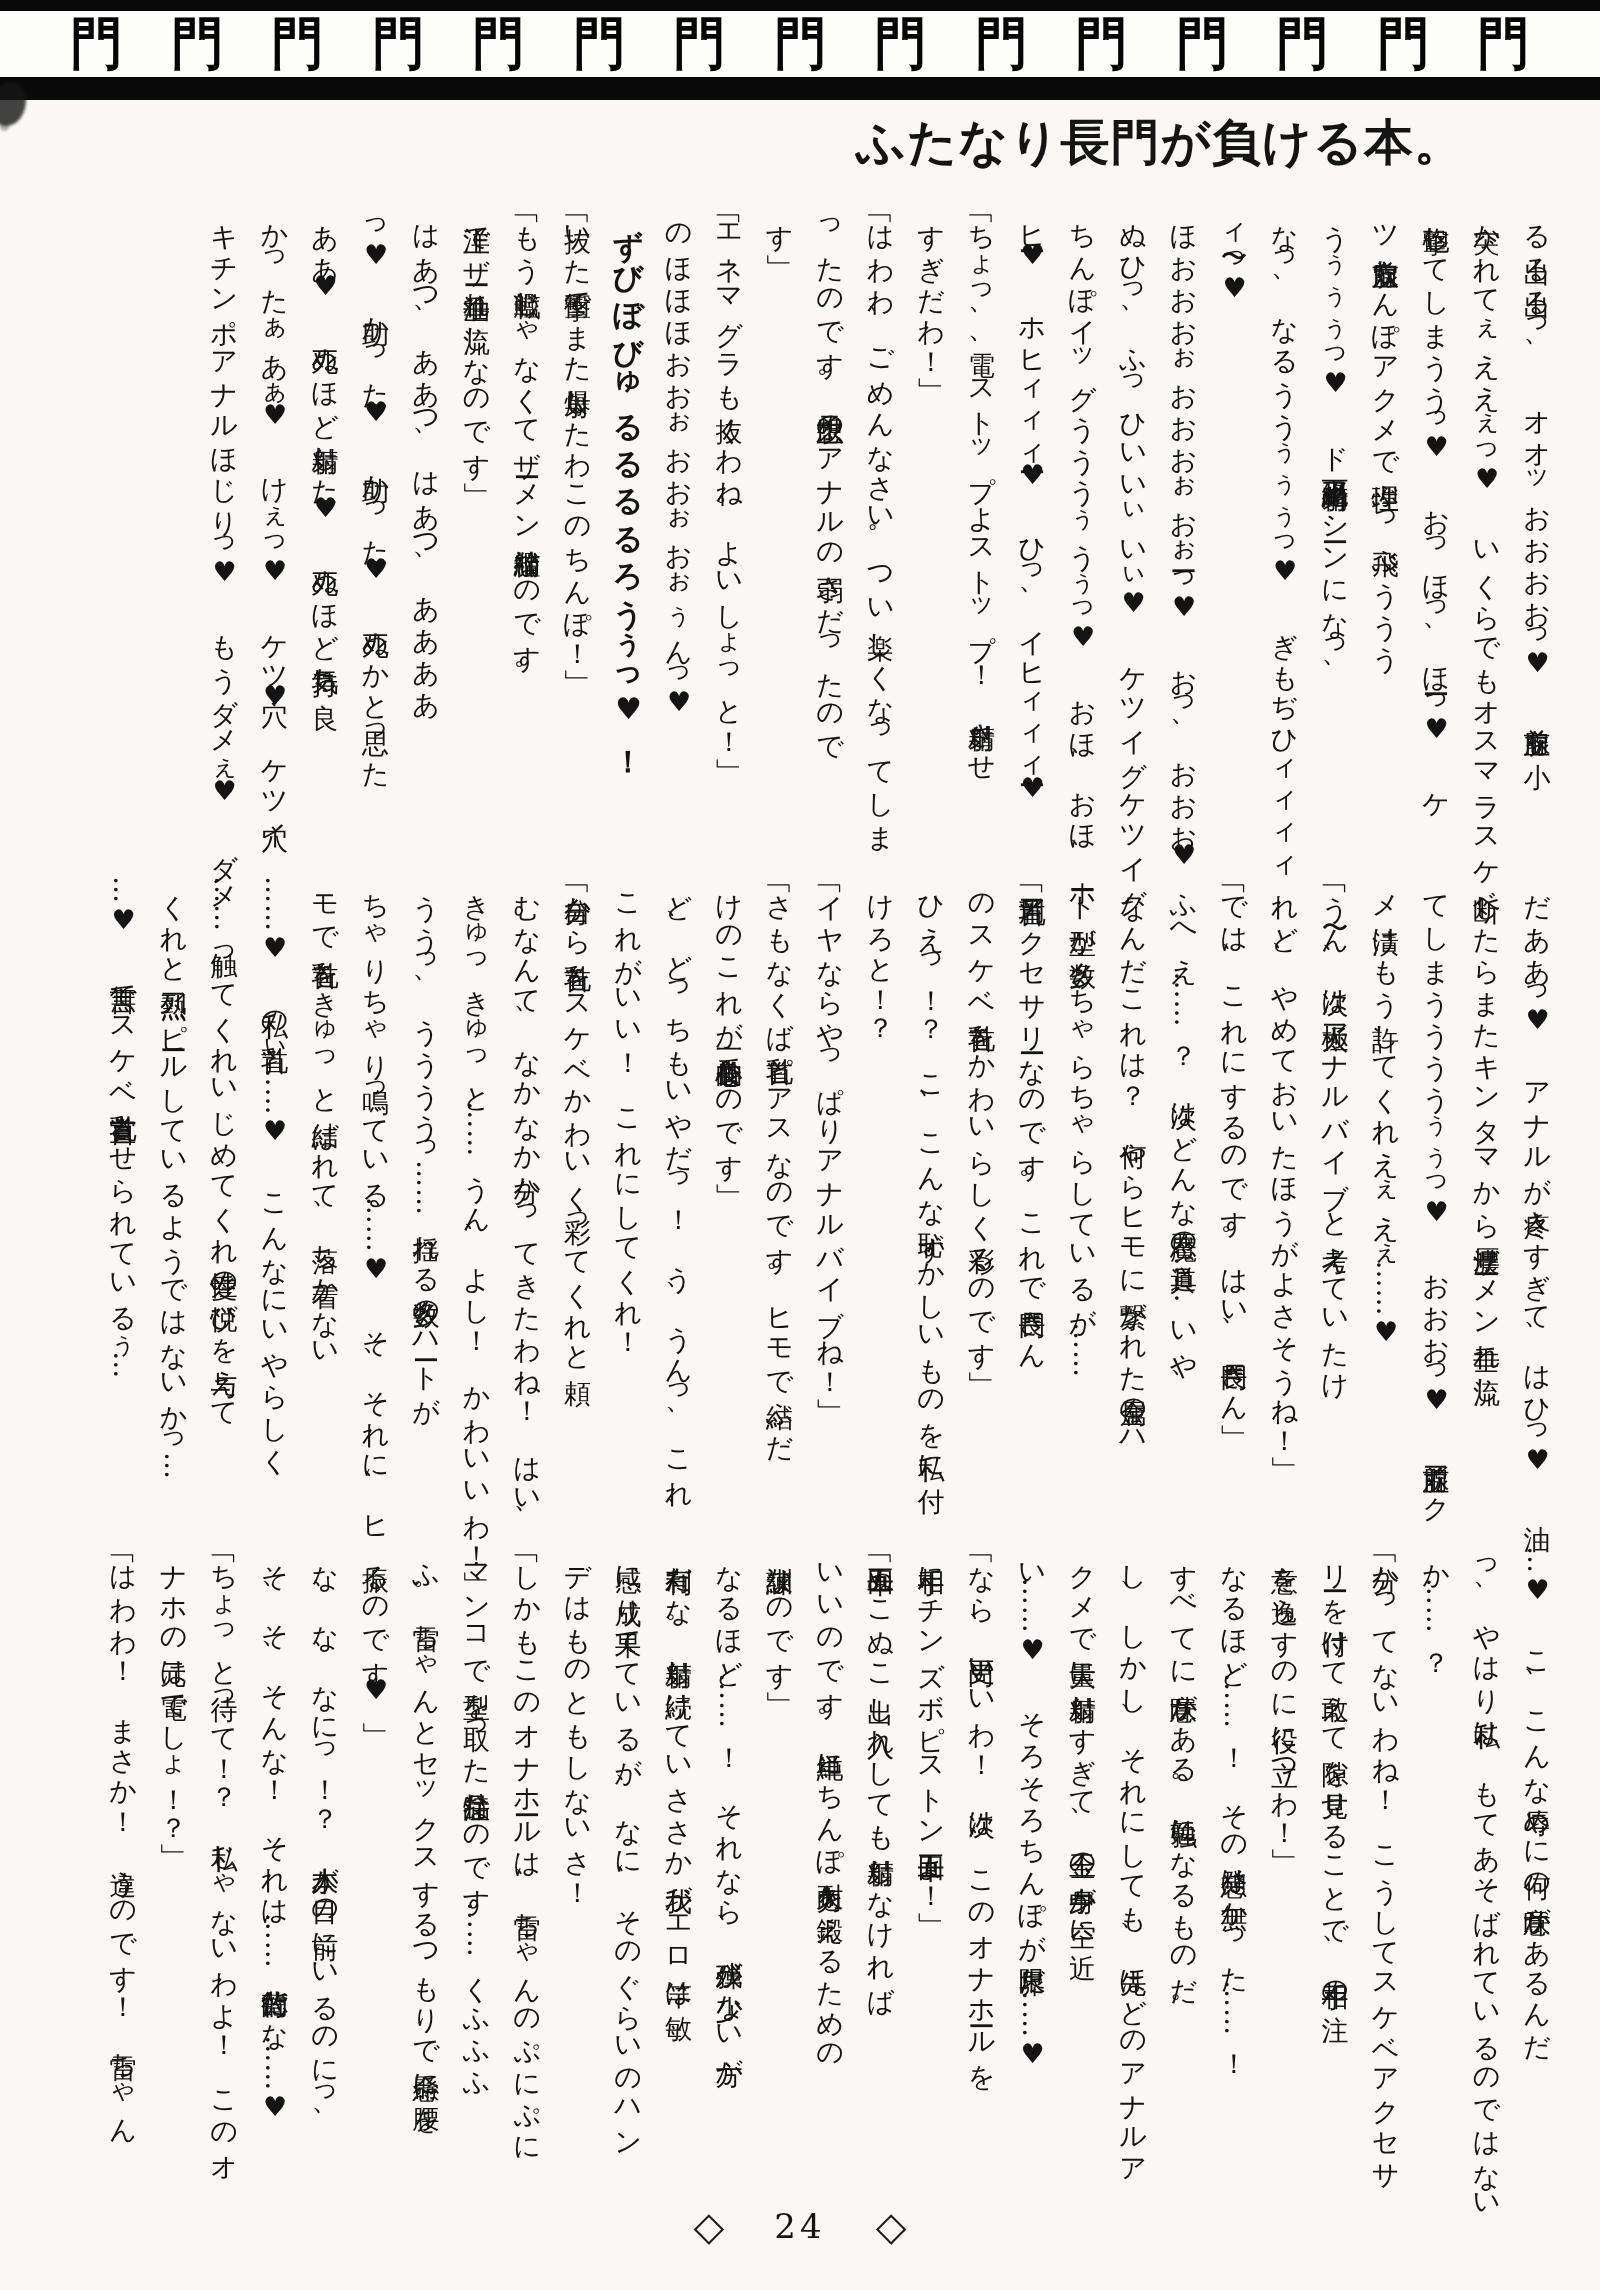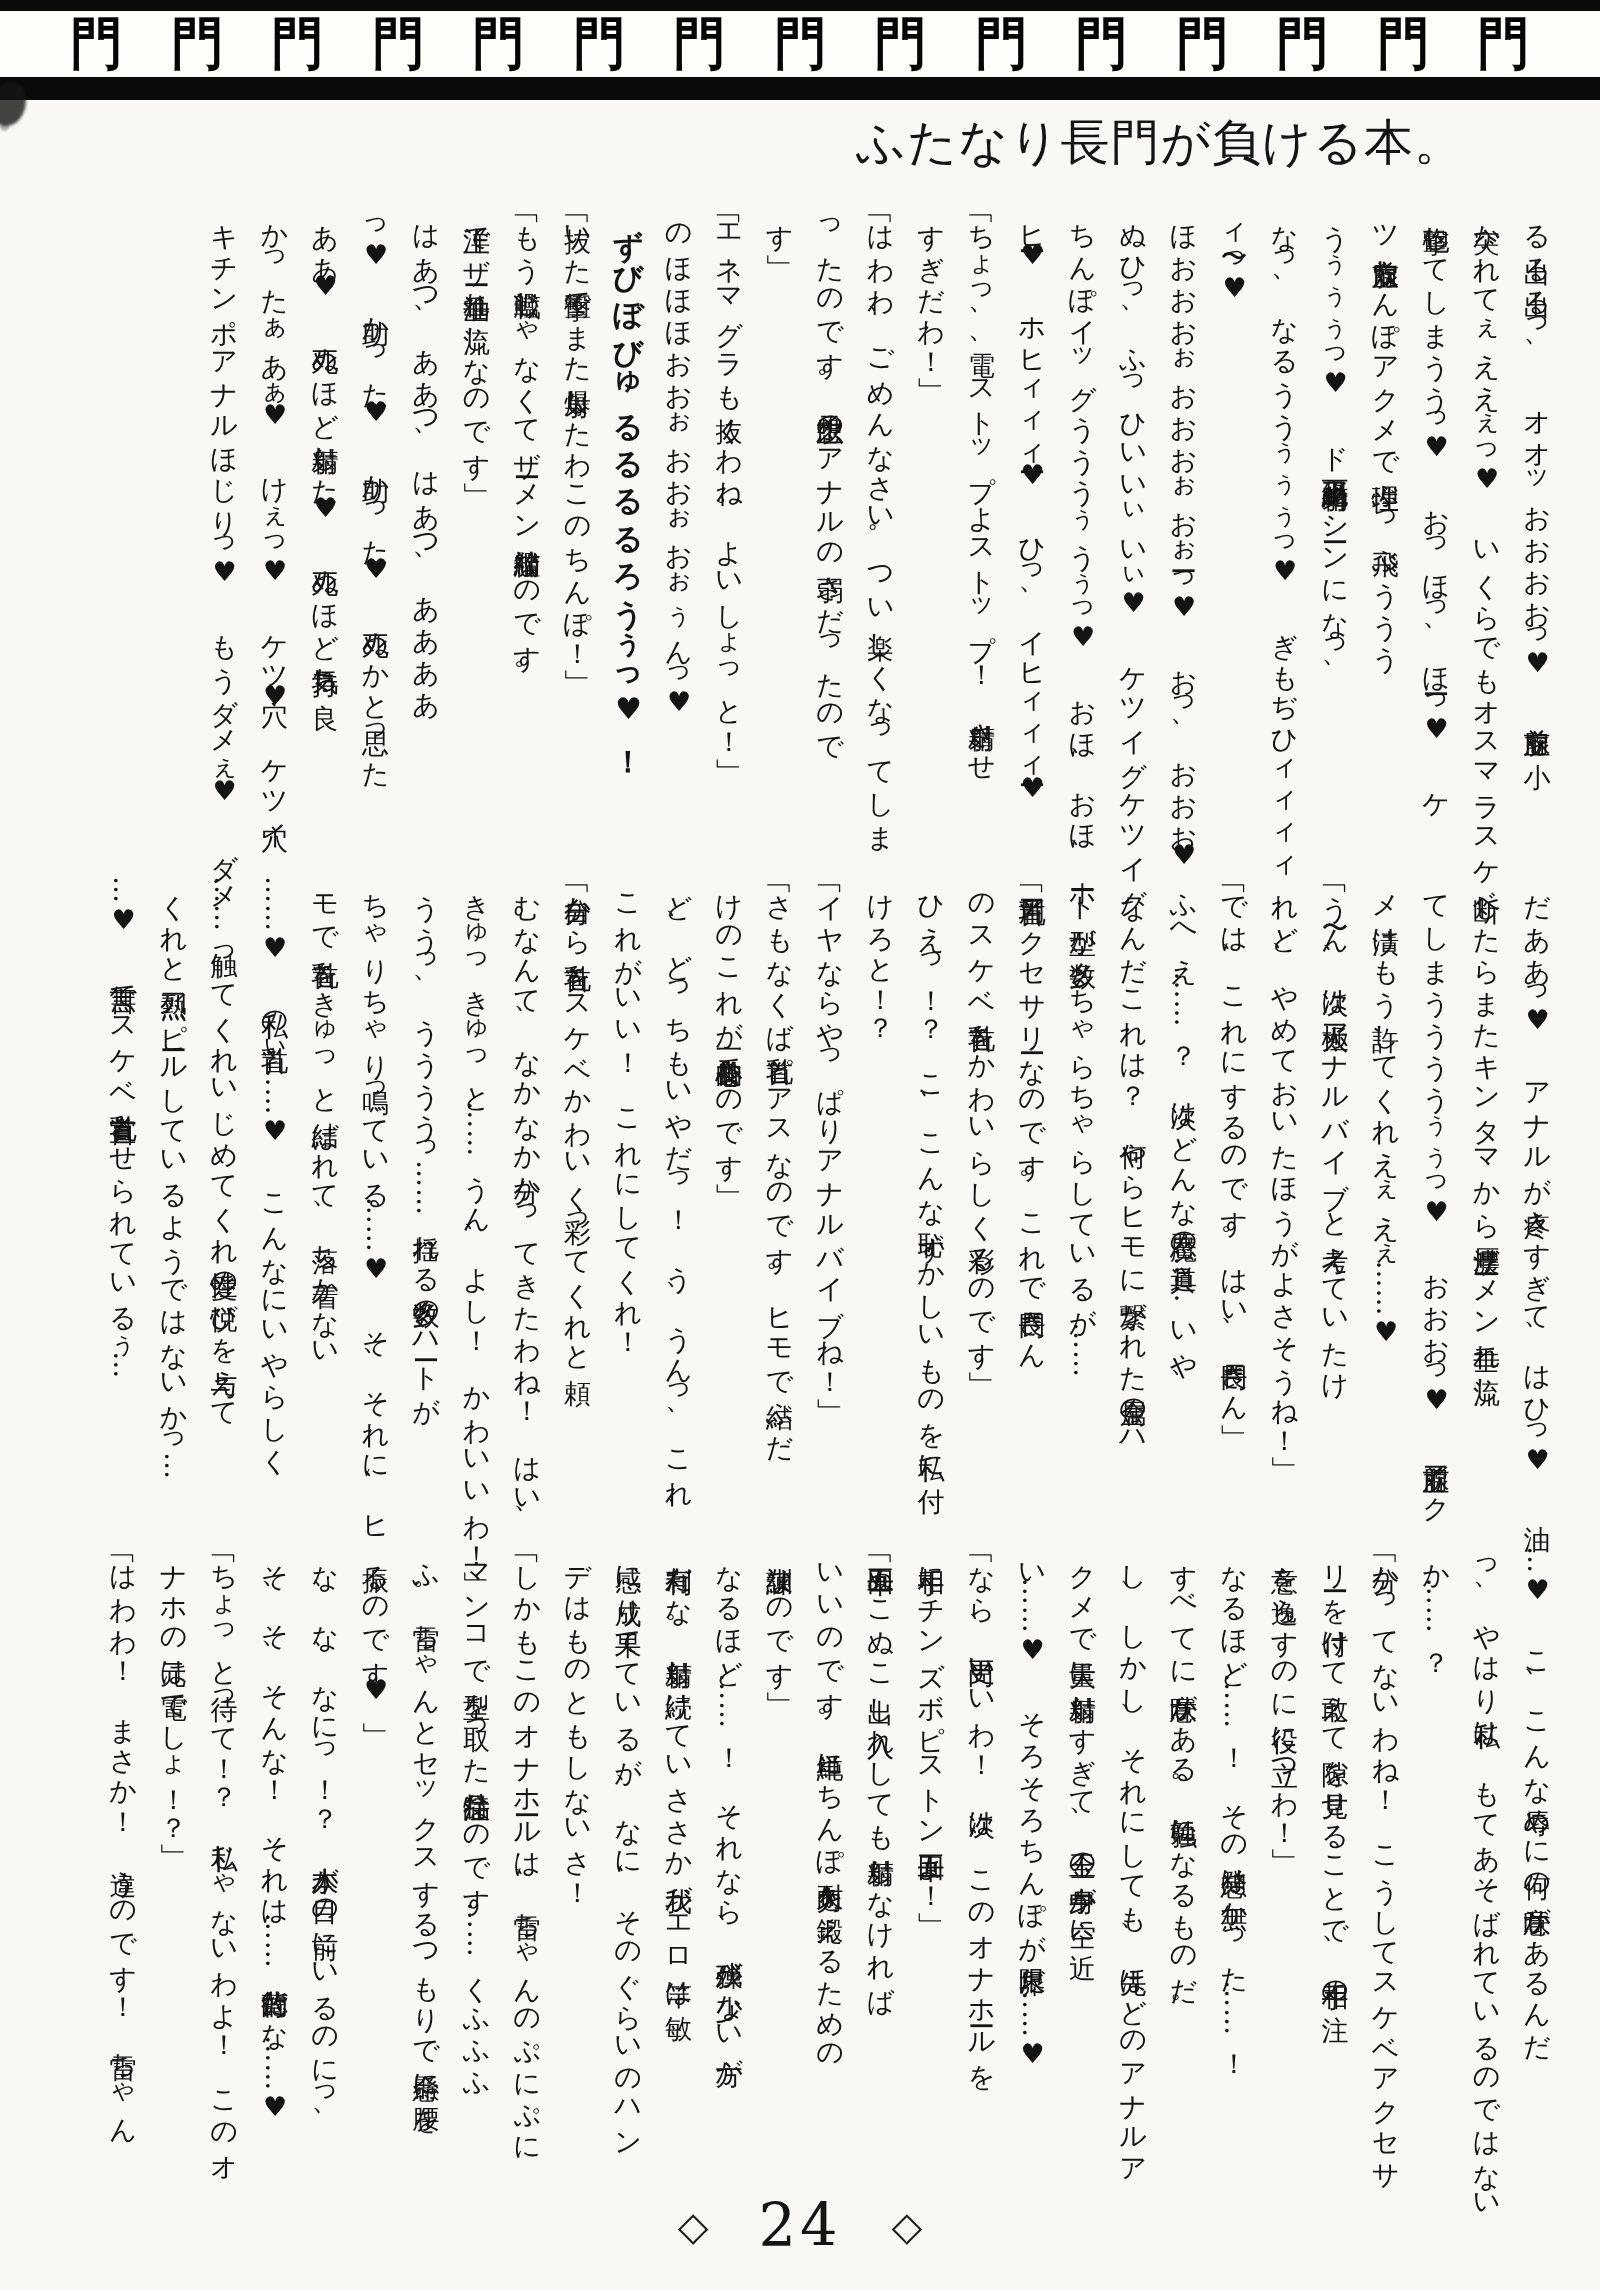--- a/index.html
+++ b/index.html
@@ -42,21 +42,21 @@
     background:#161616; border-radius:58% 42% 60% 40%;
     filter:blur(1.5px); opacity:.8;
   }
   .speck-top-left2{
     position:absolute; left:0px; top:122px; width:9px; height:9px;
     background:#333; border-radius:50%; opacity:.35; filter:blur(1px);
   }
   
   .title{
     position:absolute; top:110px; left:856px; margin:0;
-    font-size:49px; font-weight:400; letter-spacing:1px;
+    font-size:49px; font-weight:700; letter-spacing:1px;
     white-space:nowrap;
   }
   
   .vtext{
     position:absolute; right:38px; width:1478px; height:676px;
     writing-mode:vertical-rl;
     text-orientation:mixed;
     font-size:27px;
     line-height:50.5px;            
     letter-spacing:1px;            
@@ -79,21 +79,21 @@
     position:absolute; top:2190px; left:0; width:1600px;
     display:flex; justify-content:center; align-items:center; gap:50px;
     font-size:44px; line-height:72px;
   }
   .pagenum .diamond{
     font-size:40px;
     font-family:"DejaVu Sans","Liberation Sans",sans-serif;
     color:#1c1c1c;
   }
   .pagenum .num{
-    font-size:59px;
+    font-size:34px;
     letter-spacing:4px;
   }
 </style>
 </head>
 <body>
 
 <div class="page" style="--paper: #f9f8f4; --ink: #141414; --band: #0a0a0a;">
 
   <header class="band">
     <div class="band-inner">

